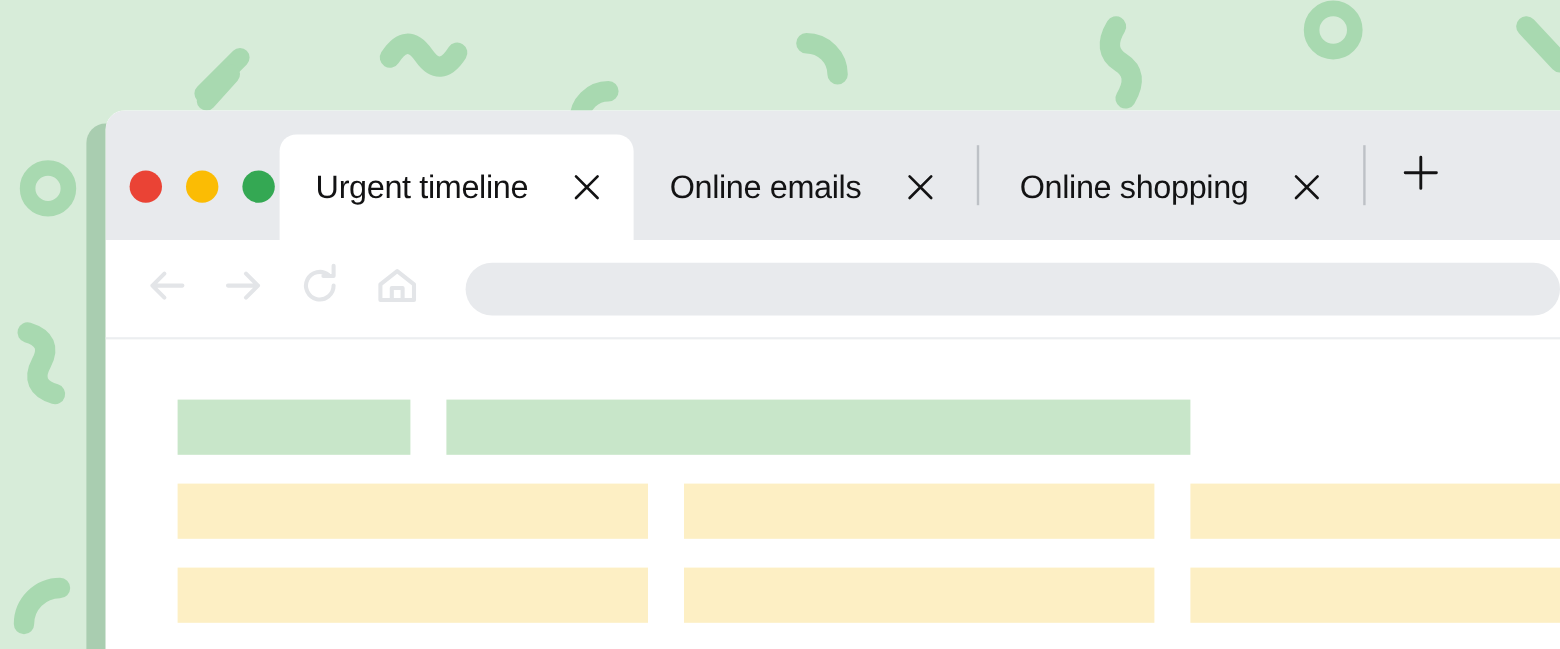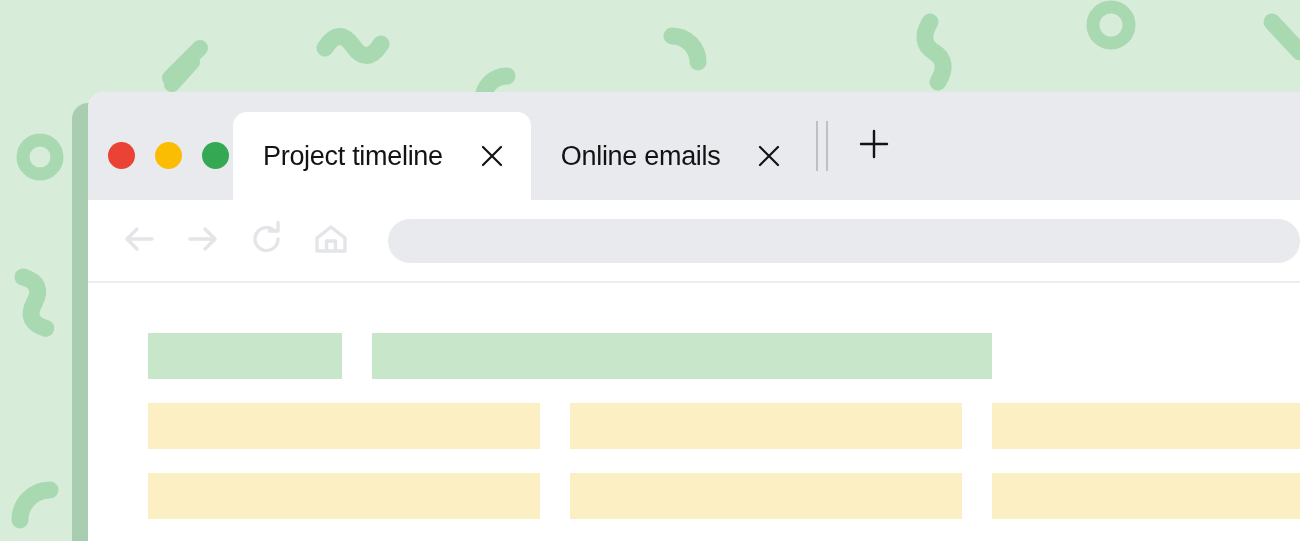--- a/index.html
+++ b/index.html
@@ -228,39 +228,47 @@
 
     <div id="traffic-lights">
       <span class="light" style="background:#ea4335"></span>
       <span class="light" style="background:#fbbc04"></span>
       <span class="light" style="background:#34a853"></span>
     </div>
 
     <div id="tabs">
 
       <div class="tab active">
-        <span class="tab-title">Project timeline</span>
+        <span class="tab-title">Urgent timeline</span>
         <span class="tab-close">
           <svg width="26" height="26" viewBox="0 0 26 26">
             <path d="M4 4 L22 22 M22 4 L4 22" stroke="#131314" stroke-width="2.2" fill="none" stroke-linecap="round"></path>
           </svg>
         </span>
       </div>
 
       <div class="tab inactive">
         <span class="tab-title">Online emails</span>
         <span class="tab-close">
           <svg width="26" height="26" viewBox="0 0 26 26">
             <path d="M4 4 L22 22 M22 4 L4 22" stroke="#131314" stroke-width="2.2" fill="none" stroke-linecap="round"></path>
           </svg>
         </span>
       </div>
 
       <span class="tab-sep"></span>
 
+      <div class="tab inactive">
+        <span class="tab-title">Online shopping</span>
+        <span class="tab-close">
+          <svg width="26" height="26" viewBox="0 0 26 26">
+            <path d="M4 4 L22 22 M22 4 L4 22" stroke="#131314" stroke-width="2.2" fill="none" stroke-linecap="round"></path>
+          </svg>
+        </span>
+      </div>
 
       <span class="tab-sep"></span>
 
       <div id="new-tab-button">
         <span>
           <svg width="36" height="36" viewBox="0 0 36 36">
             <path d="M18 5 L18 31 M5 18 L31 18" stroke="#131314" stroke-width="2.4" fill="none" stroke-linecap="round"></path>
           </svg>
         </span>
       </div>

